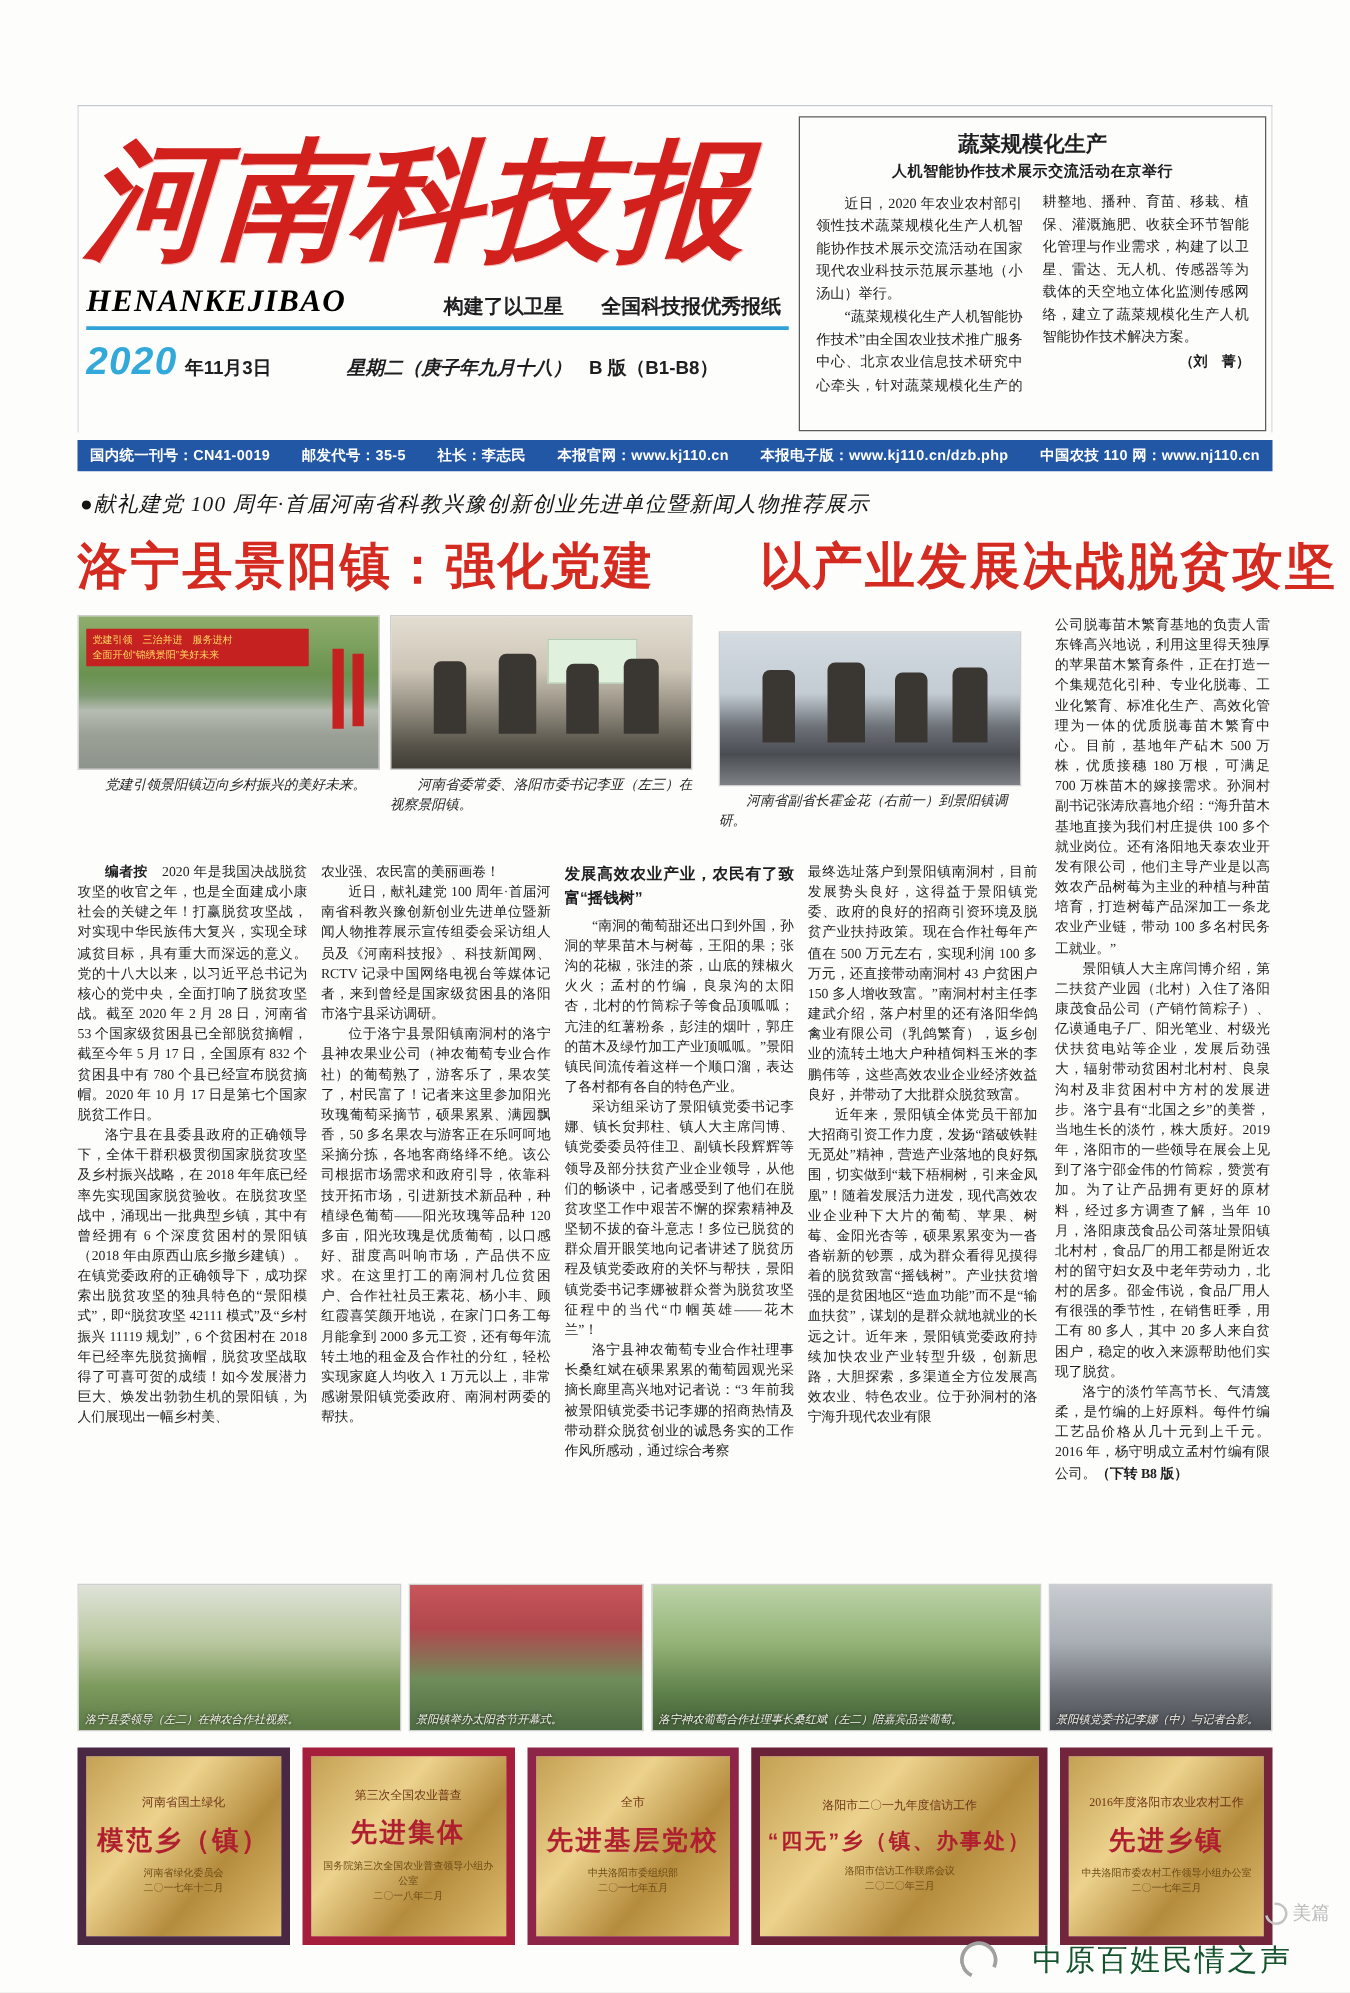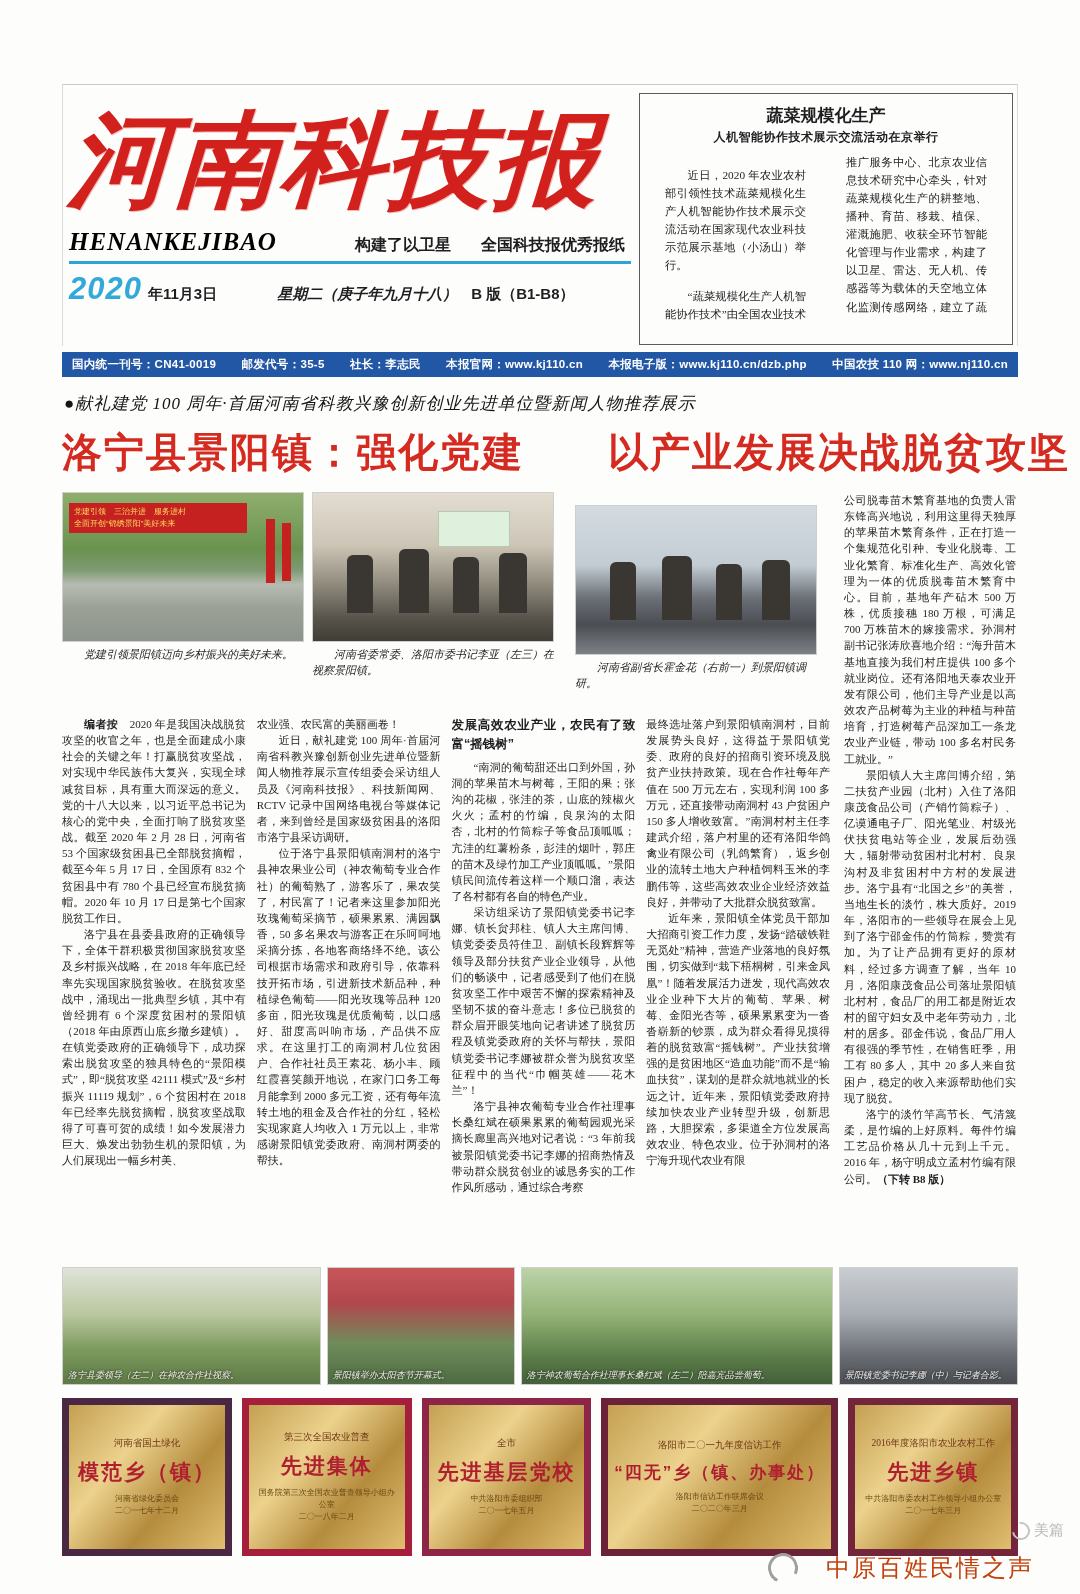--- a/index.html
+++ b/index.html
@@ -26,35 +26,35 @@
   .dateline { font-size:15px; font-weight:700; margin-left:6px; }
   .weekday { font-size:15px; font-weight:700; font-style:italic; margin-left:60px; }
   .edition { font-size:15px; font-weight:700; margin-left:14px; }
   
   .box-article { width:374px; height:252px; border:1px solid #5c5c5c; box-sizing:border-box; padding:10px 12px 8px; }
   .box-title { text-align:center; font-weight:900; font-family:"Liberation Sans",sans-serif; line-height:1.45; }
   .box-title .t1 { font-size:17px; display:block; }
   .box-title .t2 { font-size:12px; display:block; letter-spacing:.5px; }
   .box-body { margin-top:7px; columns:2; column-gap:14px; font-size:11.3px; line-height:1.6;
     text-align:justify; height:172px; overflow:hidden; }
-  .box-body p { margin:13px; text-indent:2em; }
+  .box-body p { margin:1px; text-indent:2em; }
   .box-byline { text-align:right; font-weight:700; margin-top:2px; }
   
   .infobar { margin-top:6px; background:#2257a5; color:#fff; display:flex; justify-content:space-between;
     padding:5px 10px; font-size:11.5px; font-weight:600; font-family:"Liberation Sans",sans-serif; letter-spacing:.3px; }
   
   .series { margin:15px 0 0 2px; font-size:17px; font-style:italic; letter-spacing:1px; color:#141414; }
   .headline { margin:10px 0 12px; text-align:center; font-family:"Liberation Sans",sans-serif;
     font-weight:900; font-size:40px; color:#d42a20; letter-spacing:2px; white-space:nowrap; }
   
   .main-area { display:flex; gap:14px; height:766px; }
   .main-left { width:768px; }
   .photo-row { display:flex; gap:8px; }
   .tphoto { width:calc((100% - 16px)/3); }
-  .timg { position:relative; height:150px; overflow:hidden; border:1px solid #cfcfcf; box-sizing:border-box; }
+  .timg { position:relative; height:124px; overflow:hidden; border:1px solid #cfcfcf; box-sizing:border-box; }
   .img-road { background:linear-gradient(180deg,#8fae6d 0%,#6a924f 38%,#7e9a72 52%,#b7bcb2 62%,#9aa096 78%,#8d948b 100%); }
   .img-room { background:linear-gradient(180deg,#e3ddd1 0%,#cdc6b7 35%,#948e81 60%,#57534a 85%,#403d36 100%); }
   .img-gate { background:linear-gradient(180deg,#d4dce2 0%,#c2ccd2 40%,#6c7077 62%,#4a4d52 80%,#7d8186 100%); }
   .banner { position:absolute; top:10px; left:6px; width:168px; background:#c42120; color:#ffd95e;
     font-size:8px; line-height:1.5; padding:3px 5px; font-family:"Liberation Sans",sans-serif; }
   .vstrip { position:absolute; width:9px; height:64px; background:#c42120; top:26px; }
   .vstrip.s1 { right:28px; } .vstrip.s2 { right:12px; height:58px; top:30px; }
   .blob { position:absolute; background:#3a3631; border-radius:6px 6px 0 0; bottom:28px; }
   .blob.b1 { width:26px; height:58px; left:34px; } .blob.b2 { width:30px; height:64px; left:86px; }
   .blob.b3 { width:26px; height:56px; left:140px; } .blob.b4 { width:28px; height:60px; left:186px; }
@@ -90,21 +90,21 @@
   .plq-header { font-size:9.5px; color:#6e3516; line-height:1.4; }
   .plq-main { font-family:"Liberation Sans",sans-serif; font-weight:900; font-size:21px; color:#b01f30;
     letter-spacing:2px; margin:8px 0 7px; white-space:nowrap; }
   .plq-footer { font-size:8px; color:#6b4a14; line-height:1.5; }
   
   .mp-brand { position:absolute; right:16px; bottom:54px; display:flex; align-items:center; gap:4px;
     color:#bcbcbc; font-size:15px; font-family:"Liberation Sans",sans-serif; }
   .mp-circle { width:18px; height:18px; border:2.5px solid #c4c4c4; border-radius:50%; box-sizing:border-box;
     border-left-color:transparent; transform:rotate(35deg); }
   .watermark { position:absolute; right:46px; bottom:10px; display:flex; align-items:center; gap:28px;
-    color:#c2410c; font-size:24px; letter-spacing:2px; }
+    color:#14532d; font-size:24px; letter-spacing:2px; }
   .wm-circle { width:30px; height:30px; border:3px solid #a0a0a0; border-radius:50%; box-sizing:border-box;
     border-bottom-color:transparent; transform:rotate(-20deg); }
 </style>
 </head>
 <body>
 
 <div class="page">
 
   <div class="mast-wrap">
     <div class="mast-left">

